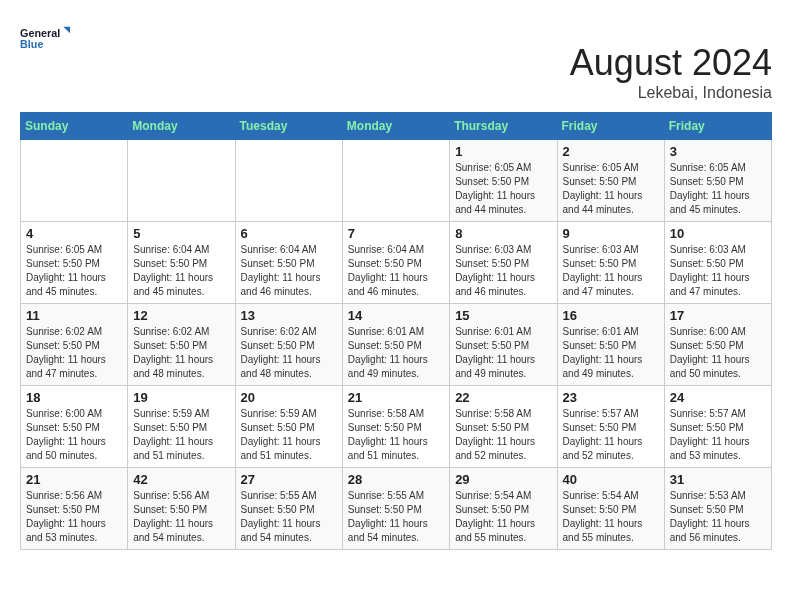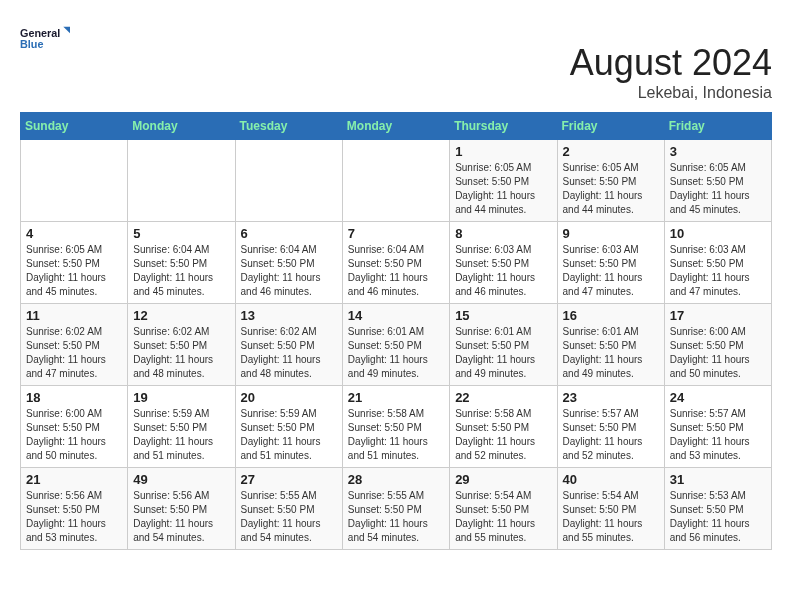--- a/index.html
+++ b/index.html
@@ -287,21 +287,21 @@
       </tr>
       <tr>
         <td>
           <span class="day-num">21</span>
           <div class="day-info" style="white-space: pre-line;">Sunrise: 5:56 AM
 Sunset: 5:50 PM
 Daylight: 11 hours
 and 53 minutes.</div>
         </td>
         <td>
-          <span class="day-num">49</span>
+          <span class="day-num">42</span>
           <div class="day-info" style="white-space: pre-line;">Sunrise: 5:56 AM
 Sunset: 5:50 PM
 Daylight: 11 hours
 and 54 minutes.</div>
         </td>
         <td>
           <span class="day-num">27</span>
           <div class="day-info" style="white-space: pre-line;">Sunrise: 5:55 AM
 Sunset: 5:50 PM
 Daylight: 11 hours

